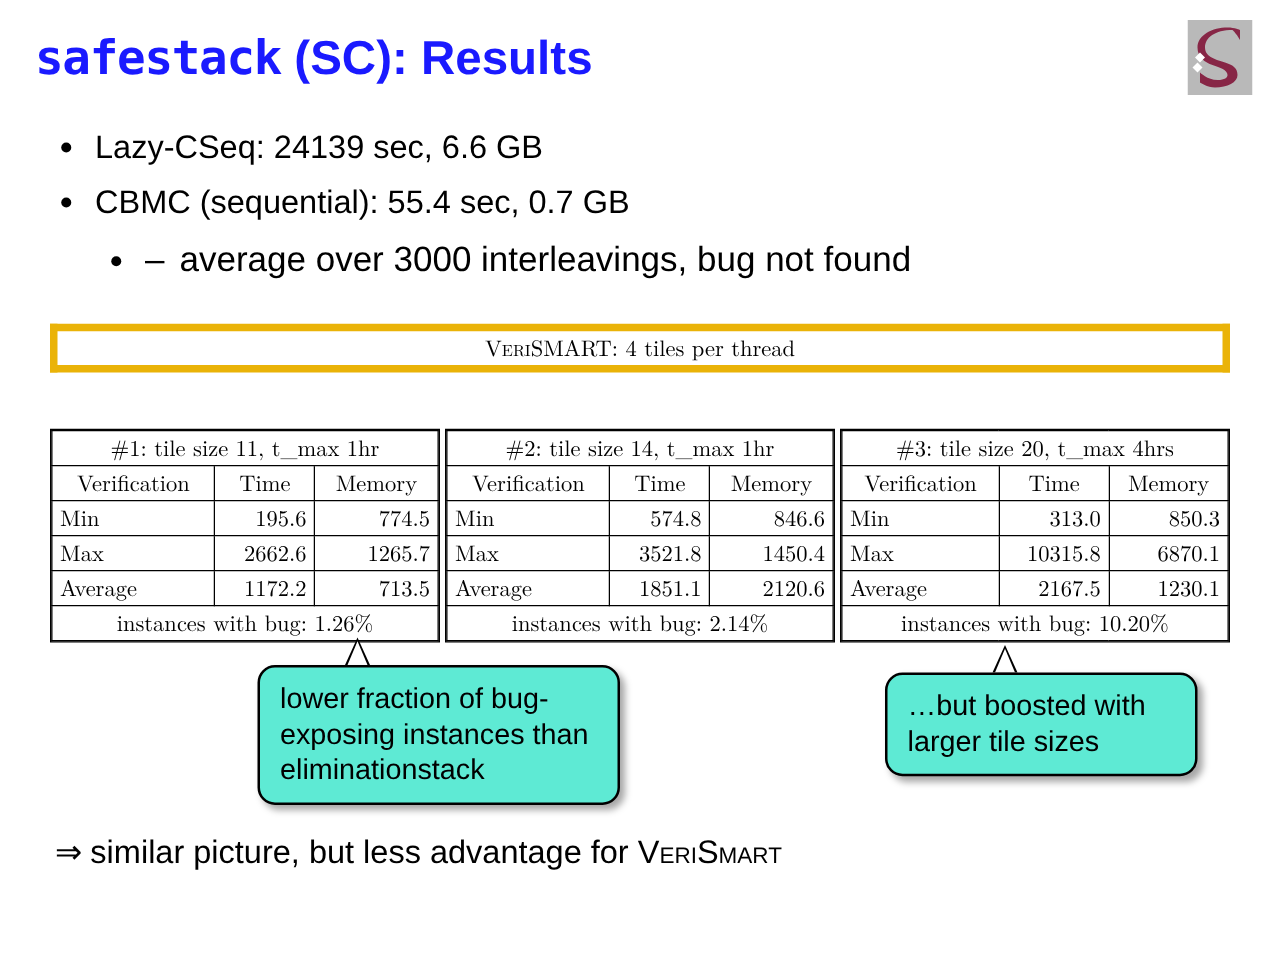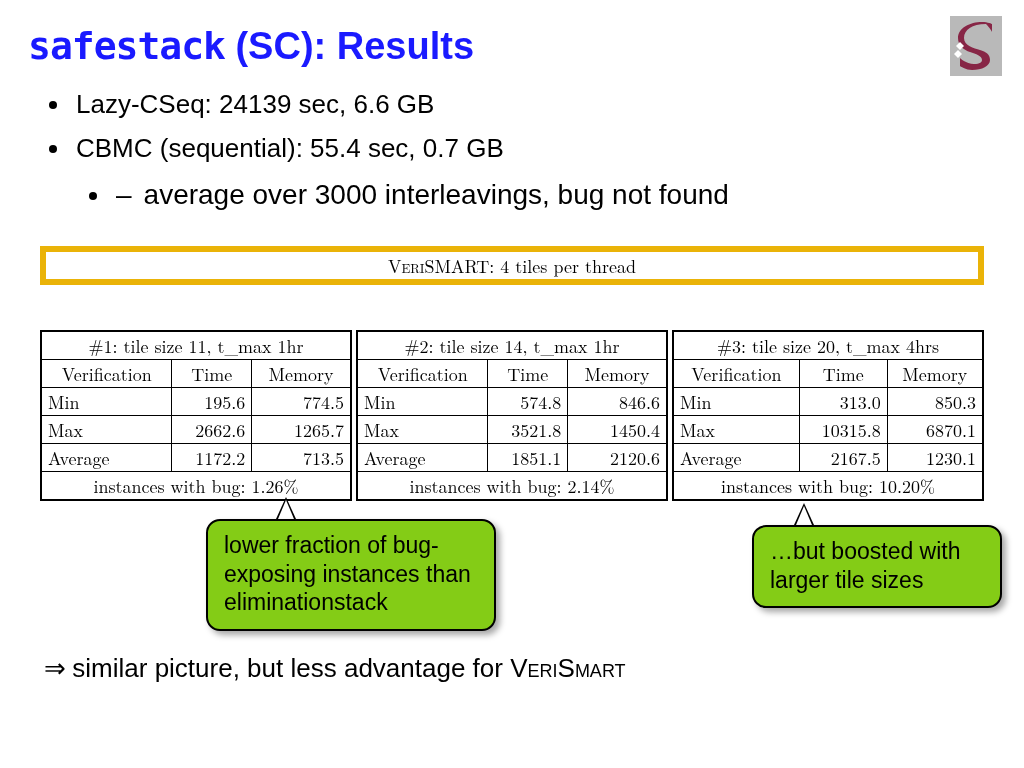--- a/index.html
+++ b/index.html
@@ -12,21 +12,21 @@
     overflow: hidden;
   }
   .slide {
     padding: 24px 28px;
     position: relative;
   }
   .title {
     font-size: 38px;
     font-weight: 700;
     color: #1a1aff;
-    margin-bottom: 16px;
+    margin-bottom: 28px;
   }
   .title .mono {
     font-family: "Menlo","Consolas",monospace;
     font-weight: 700;
     letter-spacing: -1px;
   }
   .logo {
     position: absolute;
     top: 16px;
     right: 22px;
@@ -94,30 +94,30 @@
   .num { text-align: right; padding-right: 10px; }
   .lab { text-align: left; padding-left: 8px; }
   .bug-row td { text-align: center; }
   .callout-row {
     position: relative;
     height: 140px;
     margin-top: 0;
   }
   .callout {
     position: absolute;
-    background: #84cc16;
+    background: #5eead4;
     border: 2px solid #000;
     border-radius: 14px;
     padding: 10px 16px 12px 16px;
     font-size: 23px;
     line-height: 1.25;
     box-shadow: 4px 4px 6px rgba(0,0,0,0.35);
   }
   .callout.c1 { left: 178px; top: 18px; width: 290px; }
-  .callout.c2 { left: 680px; top: 24px; width: 250px; margin-left: 44px; }
+  .callout.c2 { left: 680px; top: 24px; width: 250px; }
   .pointer {
     position: absolute;
     width: 0; height: 0;
     border-left: 10px solid transparent;
     border-right: 10px solid transparent;
     border-bottom: 22px solid #000;
   }
   .pointer::after {
     content: "";
     position: absolute;

